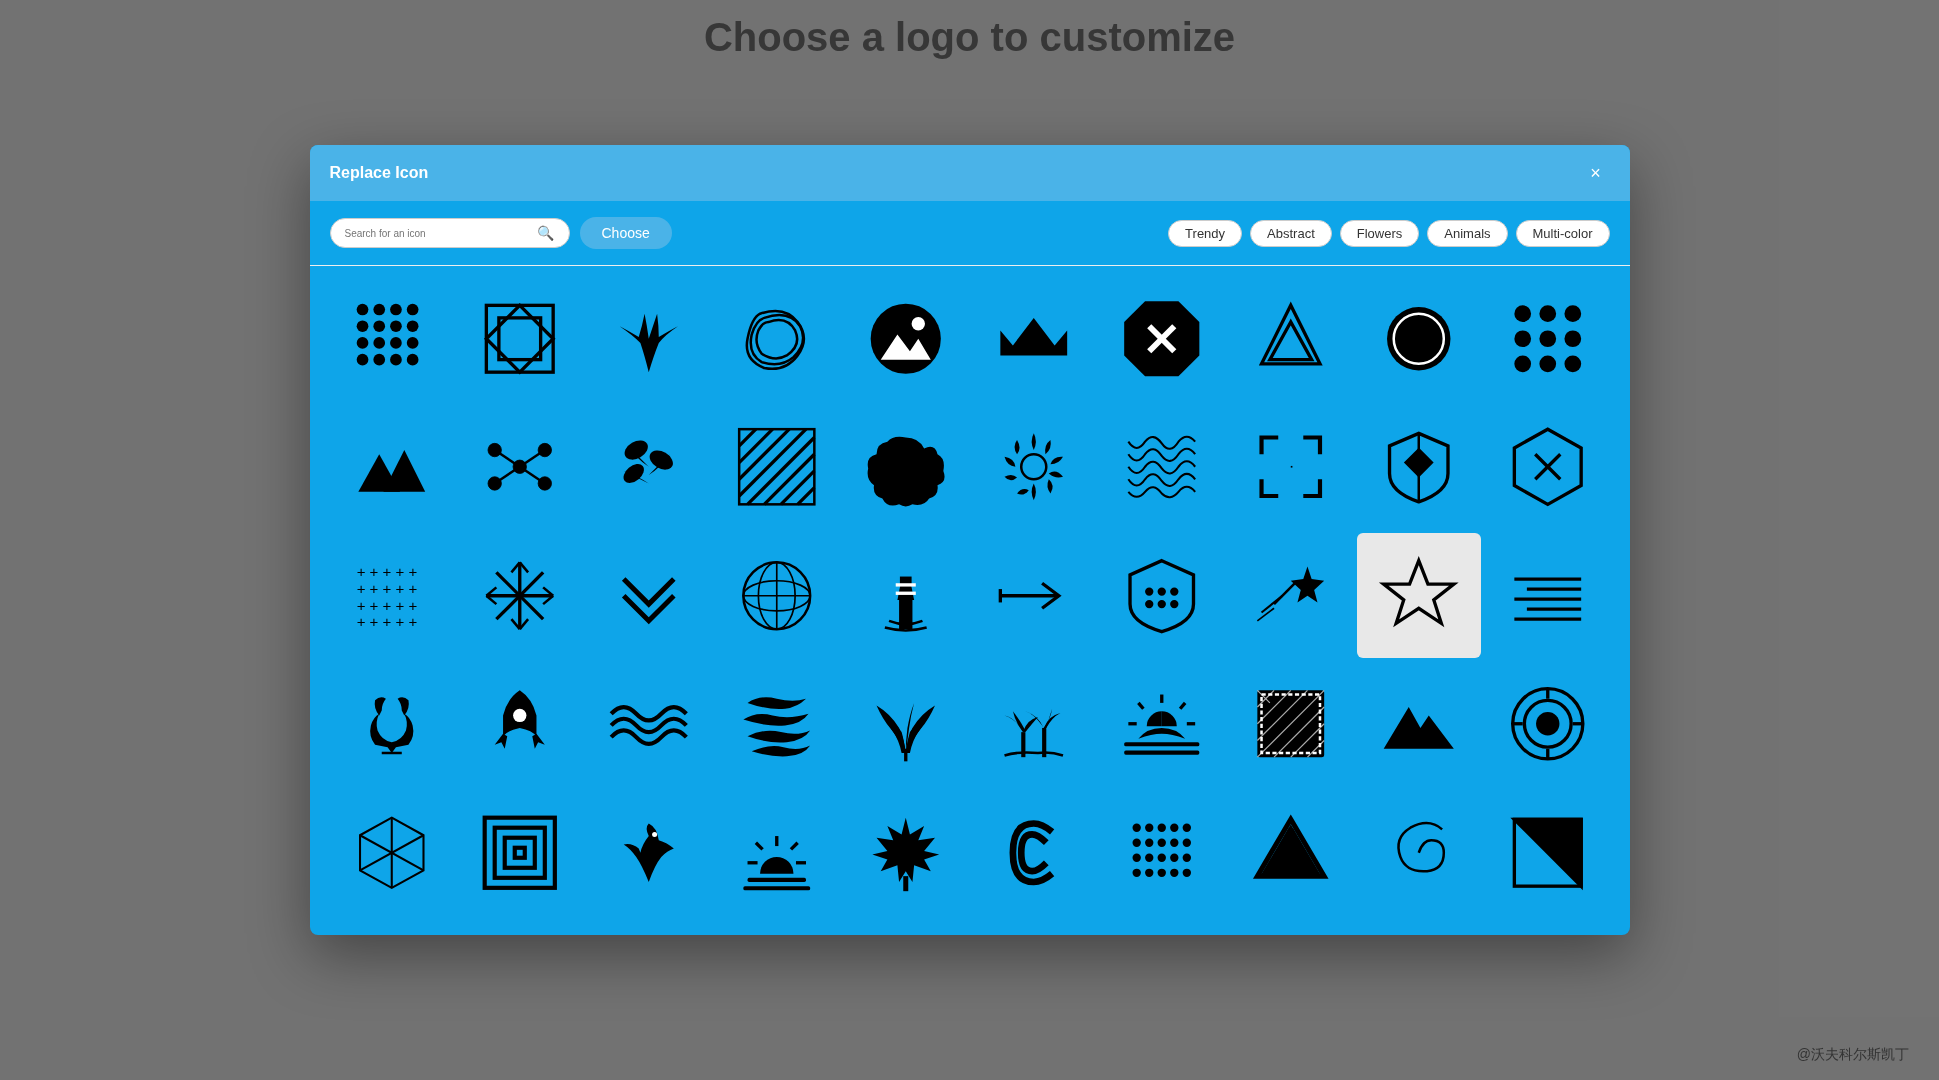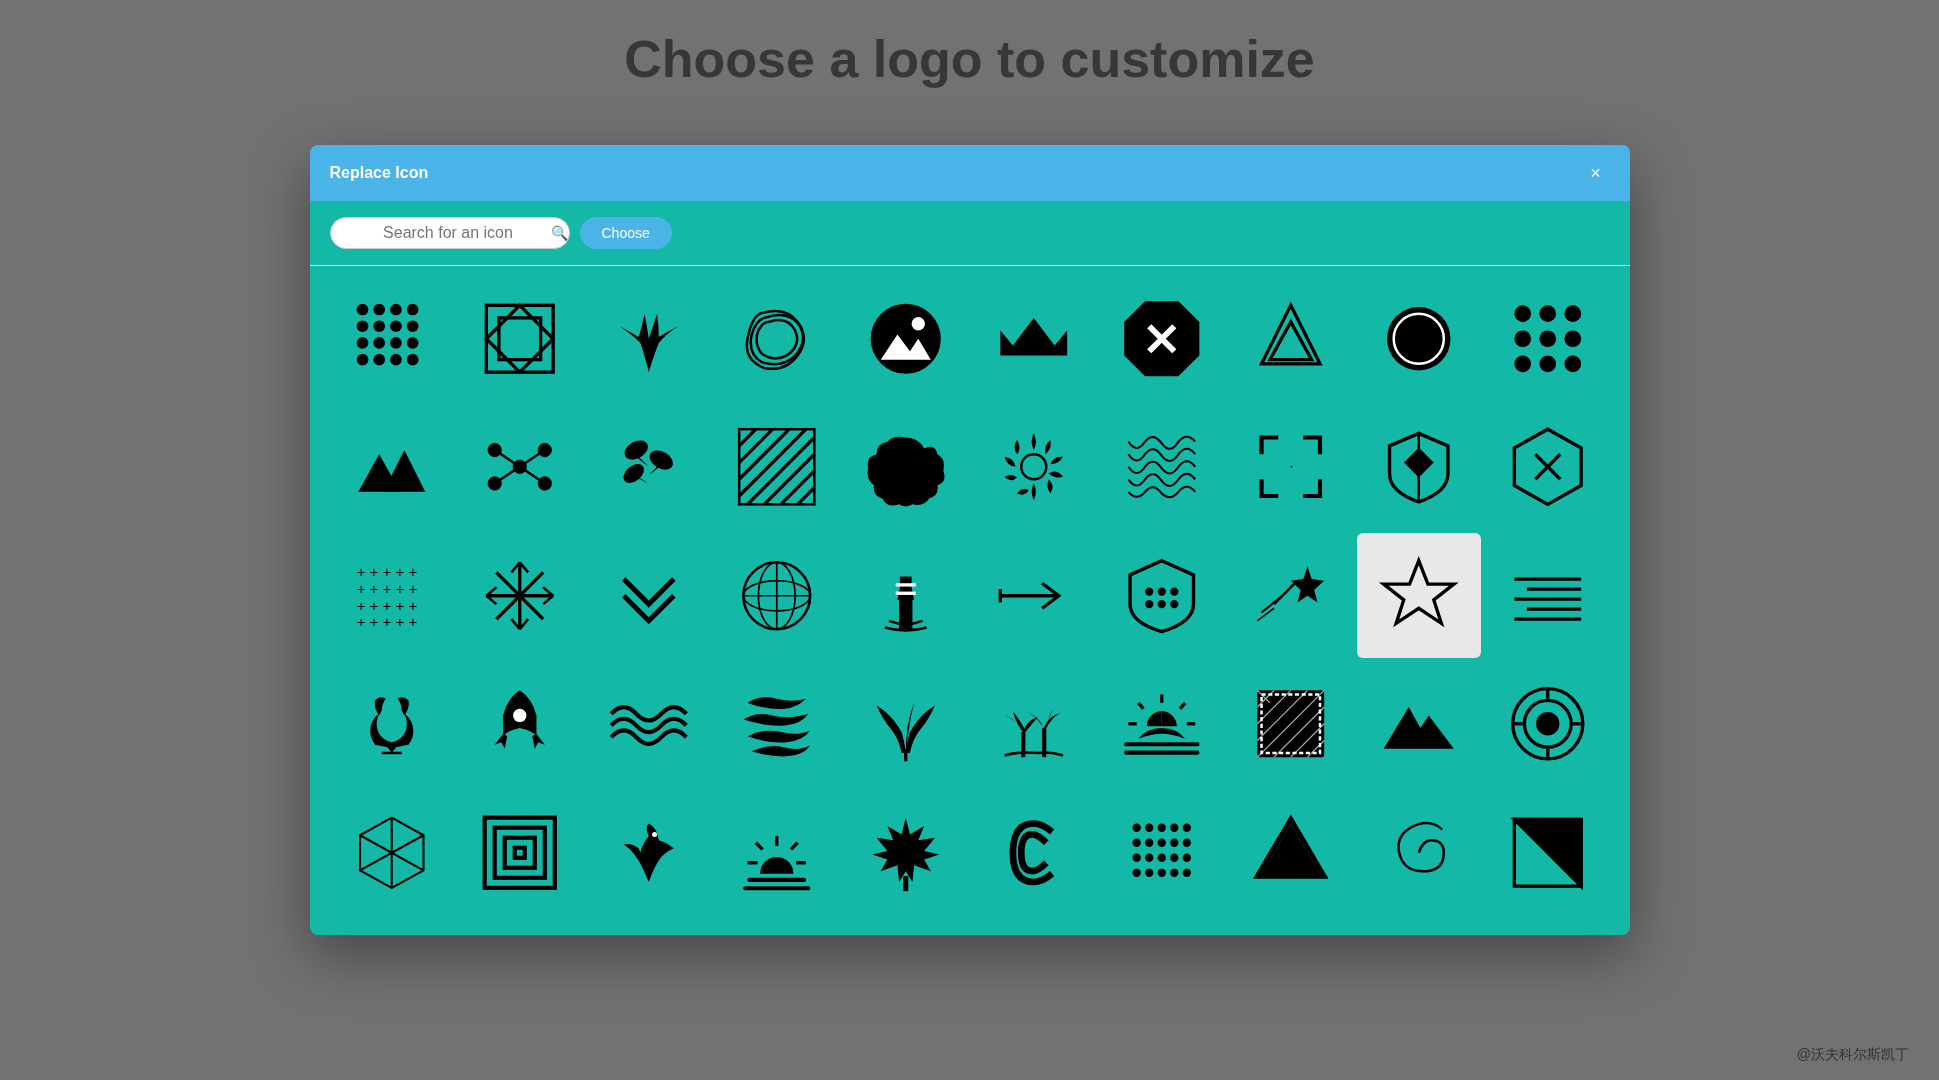--- a/index.html
+++ b/index.html
@@ -10,41 +10,41 @@
       height: 1080px;
       overflow: hidden;
       display: flex;
       align-items: center;
       justify-content: center;
       position: relative;
     }
 
     .background-text {
       position: absolute;
-      top: 29px;
+      top: 15px;
       left: 50%;
       transform: translateX(-50%);
-      font-size: 52px;
+      font-size: 40px;
       font-weight: 700;
       color: #555;
       white-space: nowrap;
       z-index: 0;
     }
 
     .overlay {
       position: absolute;
       top: 0; left: 0; right: 0; bottom: 0;
       background: rgba(0,0,0,0.35);
       z-index: 1;
     }
 
     .modal {
       position: relative;
       z-index: 10;
-      background: #14b8a6;
+      background: #0ea5e9;
       border-radius: 8px;
       width: 1320px;
       max-height: 800px;
       box-shadow: 0 20px 60px rgba(0,0,0,0.4);
       display: flex;
       flex-direction: column;
       overflow: hidden;
     }
 
     .modal-header {
@@ -97,25 +97,24 @@
       border: 1px solid #ccc;
       border-radius: 20px;
       padding: 6px 14px;
       width: 240px;
       background: #fff;
     }
 
     .search-input-wrap input {
       border: none;
       outline: none;
-      font-size: 16px;
+      font-size: 10px;
       color: #999;
       flex: 1;
       background: transparent;
-      text-align: center;
     }
 
     .search-icon-svg {
       color: #999;
       font-size: 14px;
     }
 
     .search-btn {
       background: #4ab3e8;
       color: #fff;
@@ -194,20 +193,27 @@
 
   <div class="modal-toolbar">
     <div class="search-area">
       <div class="search-input-wrap">
         <input type="text" placeholder="Search for an icon" style="">
         <span class="search-icon-svg">🔍</span>
       </div>
       <button class="search-btn">Choose</button>
     </div>
 
+    <div class="filter-tags">
+      <button class="filter-tag">Trendy</button>
+      <button class="filter-tag">Abstract</button>
+      <button class="filter-tag">Flowers</button>
+      <button class="filter-tag">Animals</button>
+      <button class="filter-tag">Multi-color</button>
+    </div>
   </div>
 
   <div class="modal-body">
     <div class="icon-grid">
 
       <div class="icon-cell">
         <svg viewBox="0 0 100 100" fill="black">
           <circle cx="15" cy="15" r="7"></circle>
             <circle cx="35" cy="15" r="7"></circle>
             <circle cx="55" cy="15" r="7"></circle>

